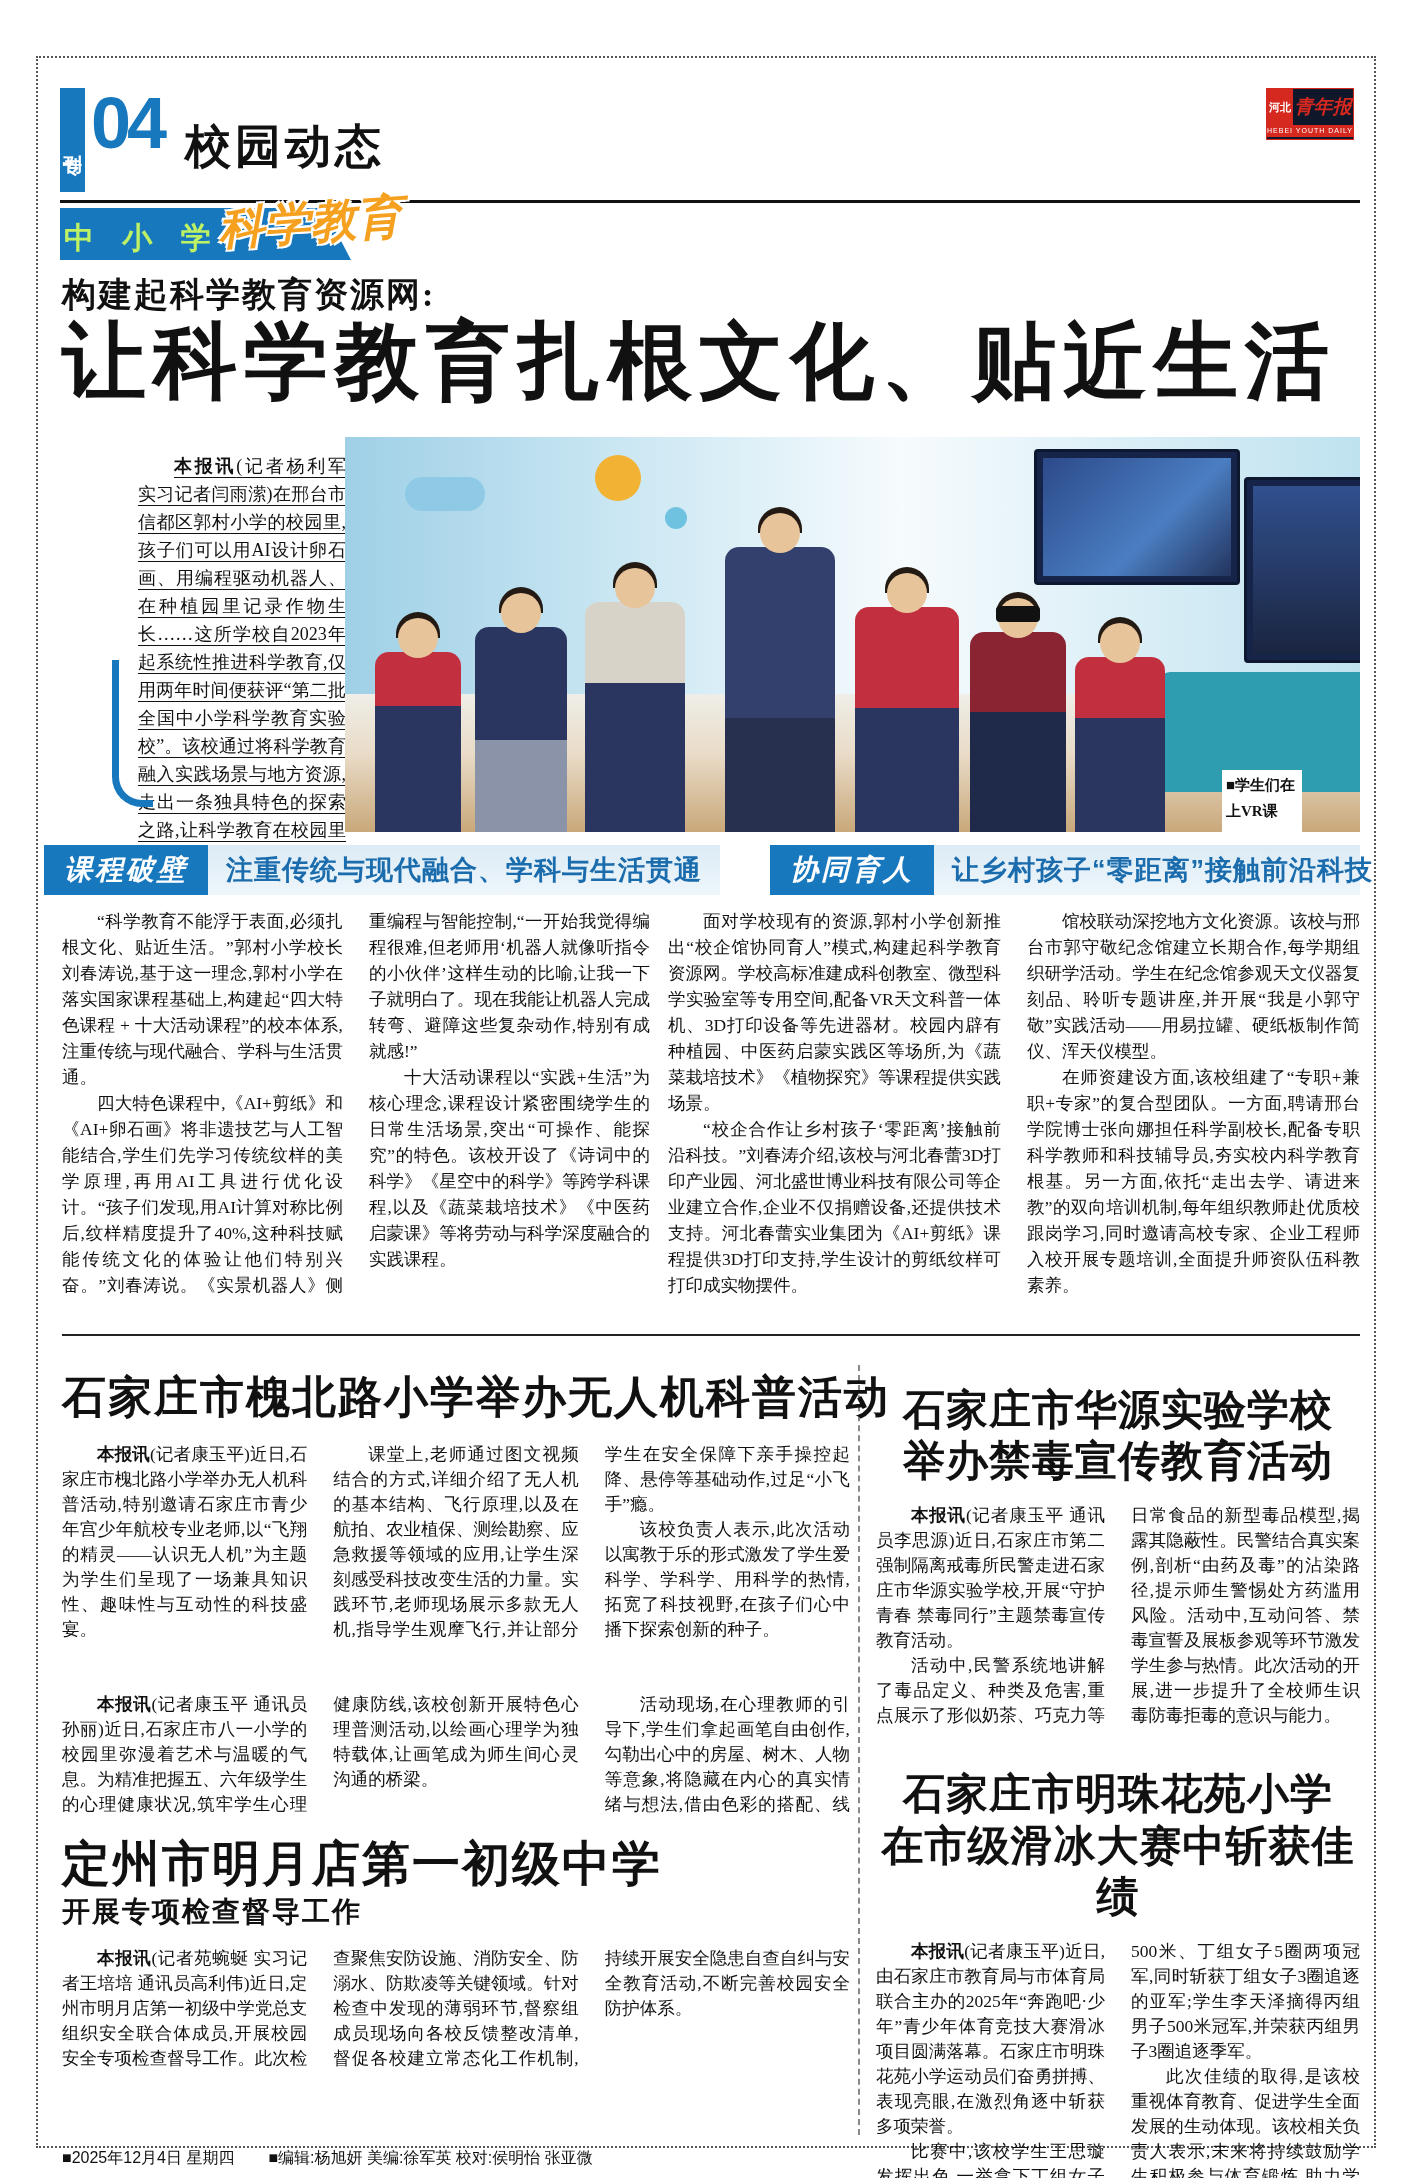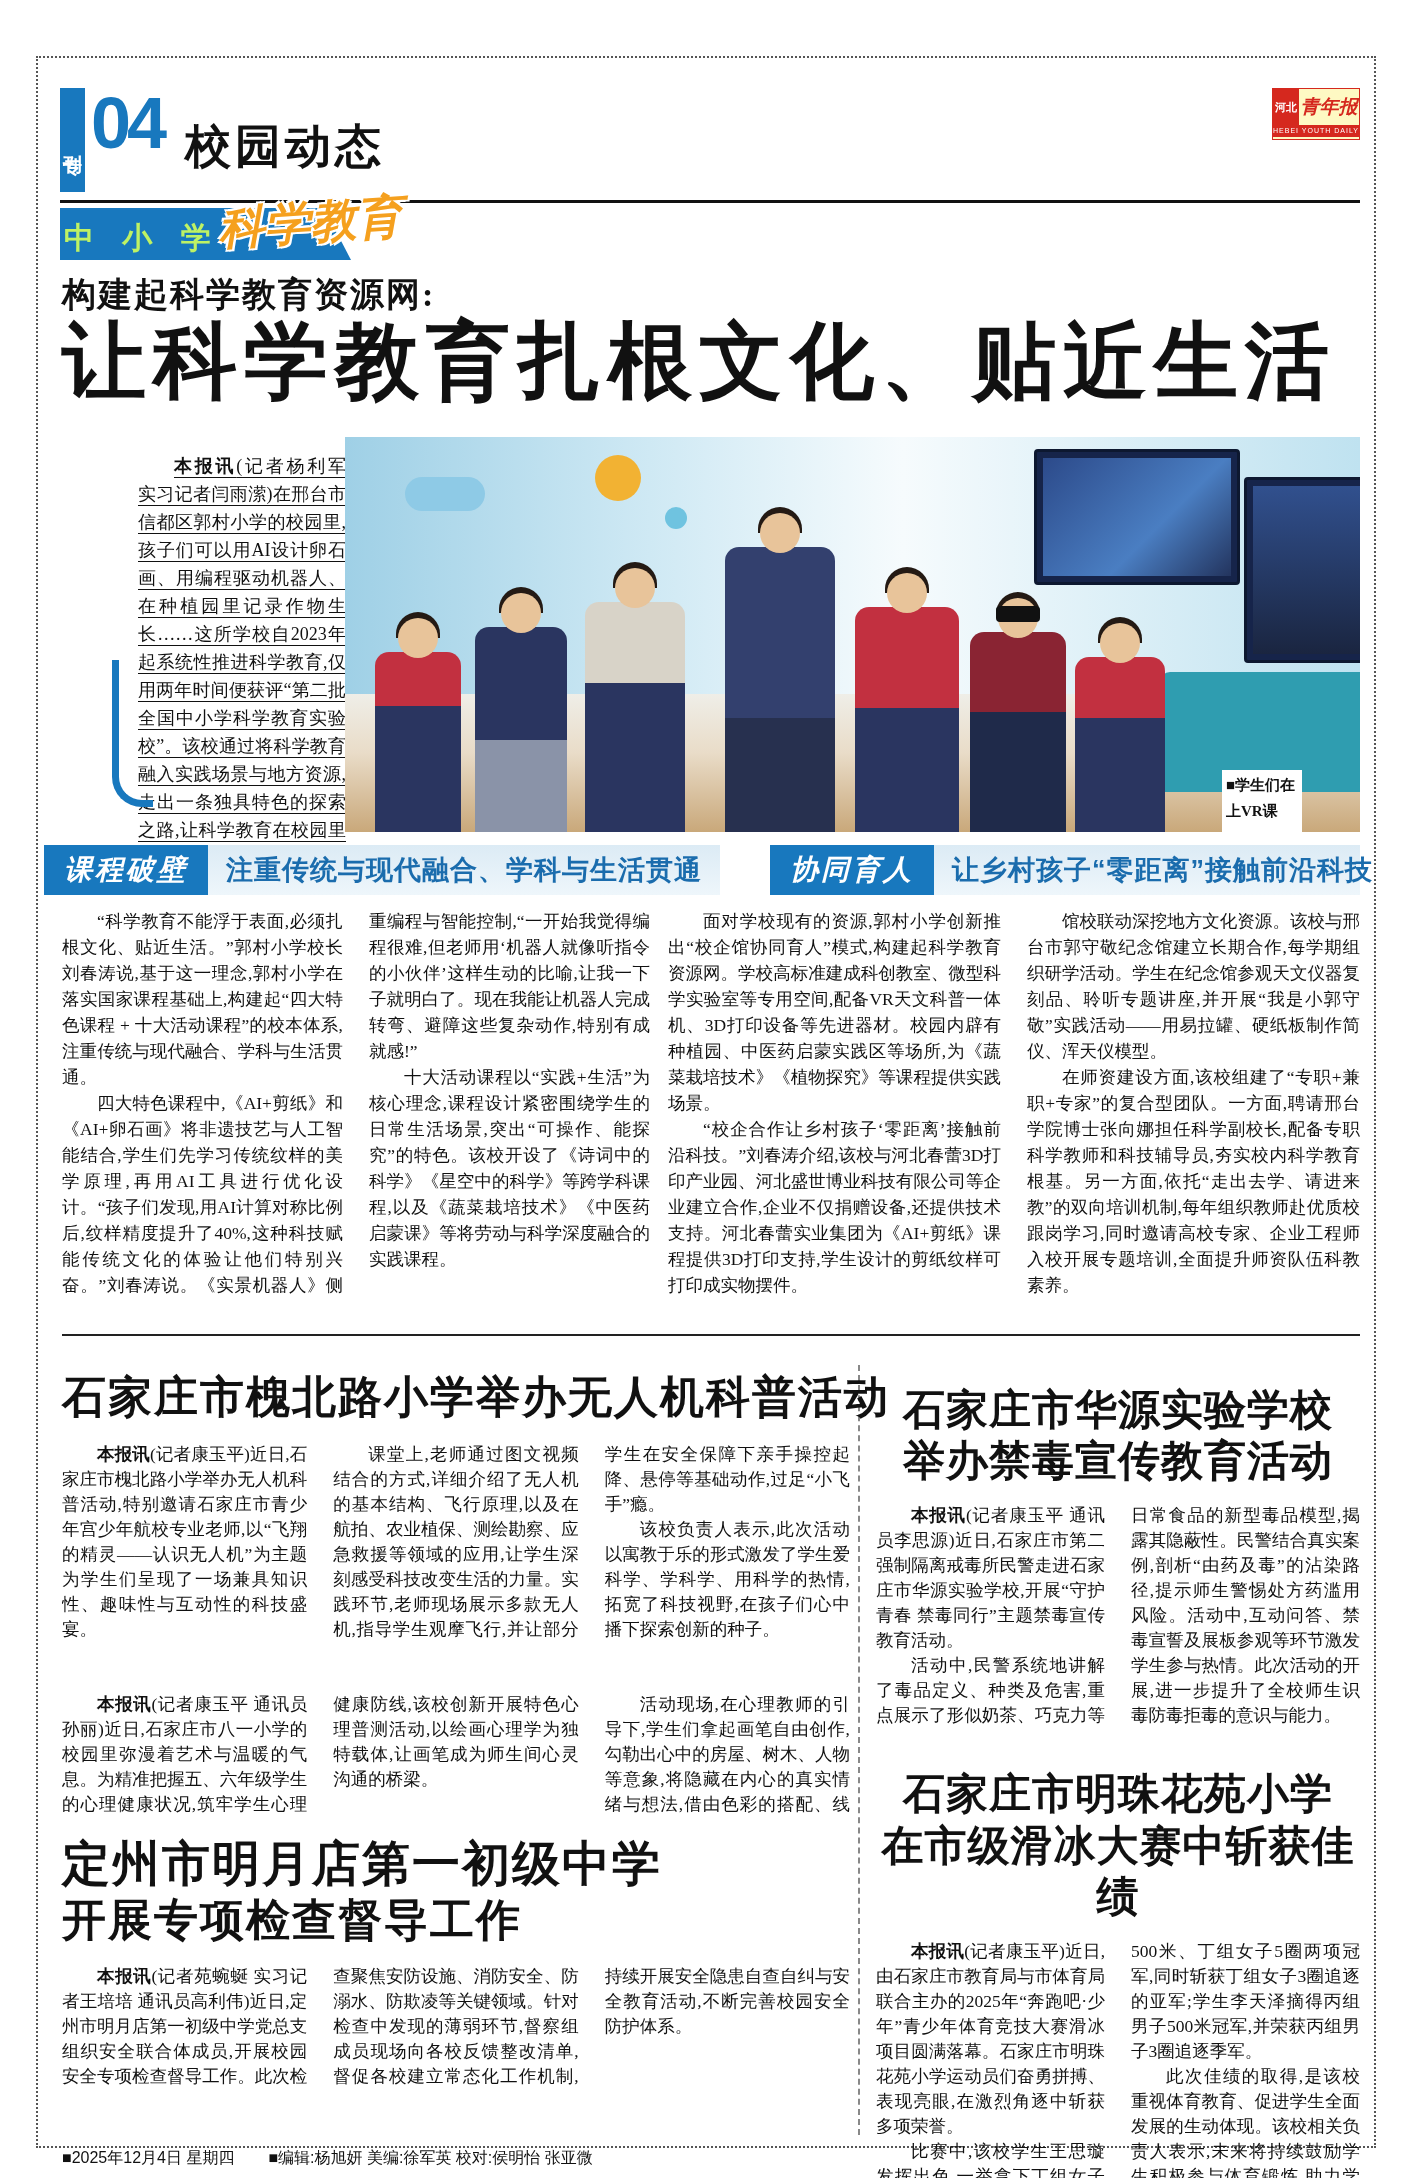--- a/index.html
+++ b/index.html
@@ -3,21 +3,21 @@
 <meta charset="utf-8">
 <style>
   html,body{margin:0;padding:0;background:#fff;}
   body{width:1412px;height:2178px;position:relative;font-family:"Liberation Serif",serif;color:#111;}
   .frame{position:absolute;left:36px;top:56px;width:1336px;height:2088px;border:2px dotted #555;}
   
   .masthead{position:absolute;left:60px;top:88px;width:1300px;height:112px;border-bottom:3px solid #111;display:flex;align-items:flex-start;}
   .supp-tab{width:25px;height:104px;background:#1878be;color:#fff;display:flex;flex-direction:column;align-items:center;justify-content:center;font-family:"Liberation Sans",sans-serif;font-size:19px;line-height:1.15;font-weight:bold;}
   .pageno{font-family:"Liberation Sans",sans-serif;font-weight:900;font-size:72px;line-height:0.98;color:#1878be;margin-left:6px;letter-spacing:-4px;}
   .sect-title{font-family:"Liberation Sans",sans-serif;font-weight:900;font-size:46px;margin-left:22px;margin-top:28px;letter-spacing:4px;}
-  .logo{position:absolute;right:0;top:0;width:86px;height:50px;border:1px solid #d5281e;background:#fef9c3;font-family:"Liberation Sans",sans-serif;}
+  .logo{position:absolute;right:6px;top:0;width:86px;height:50px;border:1px solid #d5281e;background:#0f172a;font-family:"Liberation Sans",sans-serif;}
   .logo-top{display:flex;height:36px;}
   .logo-cn1{width:26px;background:#d5281e;color:#fff;font-size:11px;font-weight:bold;display:flex;flex-direction:column;align-items:center;justify-content:center;line-height:1.1;}
   .logo-cn2{flex:1;color:#d5281e;font-weight:900;font-size:19px;font-style:italic;display:flex;align-items:center;justify-content:center;}
   .logo-en{height:12px;background:#d5281e;color:#fff;font-size:7px;text-align:center;line-height:12px;letter-spacing:1px;}
   
   .badge{position:absolute;left:60px;top:208px;width:300px;height:52px;background:#1878be;clip-path:polygon(0 0,88% 0,97% 100%,0 100%);}
   .badge-cn{position:absolute;left:4px;top:10px;color:#bef264;font-family:"Liberation Sans",sans-serif;font-weight:900;font-size:30px;letter-spacing:10px;}
   .badge-script{position:absolute;left:158px;top:-16px;color:#f5a01e;font-weight:900;font-style:italic;font-size:46px;transform:rotate(-4deg);text-shadow:2px 2px 0 #fff,-2px -2px 0 #fff,2px -2px 0 #fff,-2px 2px 0 #fff;white-space:nowrap;}
   .kicker{position:absolute;left:62px;top:272px;font-size:34px;font-weight:bold;letter-spacing:2px;}
   .headline{position:absolute;left:62px;top:312px;width:1298px;font-size:84px;font-weight:900;letter-spacing:7px;white-space:nowrap;line-height:1.2;}
@@ -165,21 +165,21 @@
   <div class="bcols cols3" style="height:250px;">
       <p><b class="lede">本报讯</b>(记者康玉平)近日,石家庄市槐北路小学举办无人机科普活动,特别邀请石家庄市青少年宫少年航校专业老师,以“飞翔的精灵——认识无人机”为主题为学生们呈现了一场兼具知识性、趣味性与互动性的科技盛宴。</p>
       <p>课堂上,老师通过图文视频结合的方式,详细介绍了无人机的基本结构、飞行原理,以及在航拍、农业植保、测绘勘察、应急救援等领域的应用,让学生深刻感受科技改变生活的力量。实践环节,老师现场展示多款无人机,指导学生观摩飞行,并让部分学生在安全保障下亲手操控起降、悬停等基础动作,过足“小飞手”瘾。</p>
       <p>该校负责人表示,此次活动以寓教于乐的形式激发了学生爱科学、学科学、用科学的热情,拓宽了科技视野,在孩子们心中播下探索创新的种子。</p>
     </div>
   <div class="bcols cols3" style="height:128px;">
       <p><b class="lede">本报讯</b>(记者康玉平 通讯员孙丽)近日,石家庄市八一小学的校园里弥漫着艺术与温暖的气息。为精准把握五、六年级学生的心理健康状况,筑牢学生心理健康防线,该校创新开展特色心理普测活动,以绘画心理学为独特载体,让画笔成为师生间心灵沟通的桥梁。</p>
       <p>活动现场,在心理教师的引导下,学生们拿起画笔自由创作,勾勒出心中的房屋、树木、人物等意象,将隐藏在内心的真实情绪与想法,借由色彩的搭配、线条的勾勒、构图的布局一一呈现。一张张画作,成为学生内心世界的“晴雨表”,也为教师解读学生心灵打开了一扇窗。</p>
     </div>
   <h2 class="brief-h1" style="margin-top:16px;margin-bottom:2px;font-size:48px;">定州市明月店第一初级中学</h2>
-  <h2 class="brief-h1" style="margin-top:0;font-size:44px;">开展专项检查督导工作</h2>
+  <h2 class="brief-h1" style="margin-top:0;font-size:28px;">开展专项检查督导工作</h2>
   <div class="bcols cols3" style="height:128px;">
       <p><b class="lede">本报讯</b>(记者苑蜿蜒 实习记者王培培 通讯员高利伟)近日,定州市明月店第一初级中学党总支组织安全联合体成员,开展校园安全专项检查督导工作。此次检查聚焦安防设施、消防安全、防溺水、防欺凌等关键领域。针对检查中发现的薄弱环节,督察组成员现场向各校反馈整改清单,督促各校建立常态化工作机制,持续开展安全隐患自查自纠与安全教育活动,不断完善校园安全防护体系。</p>
     </div>
 </div>
 
 <div class="br">
   <h2 class="brief-h2">石家庄市华源实验学校</h2>
   <h2 class="brief-h2" style="margin-bottom:16px;">举办禁毒宣传教育活动</h2>
   <div class="bcols cols2" style="height:238px;">
       <p><b class="lede">本报讯</b>(记者康玉平 通讯员李思源)近日,石家庄市第二强制隔离戒毒所民警走进石家庄市华源实验学校,开展“守护青春 禁毒同行”主题禁毒宣传教育活动。</p>

